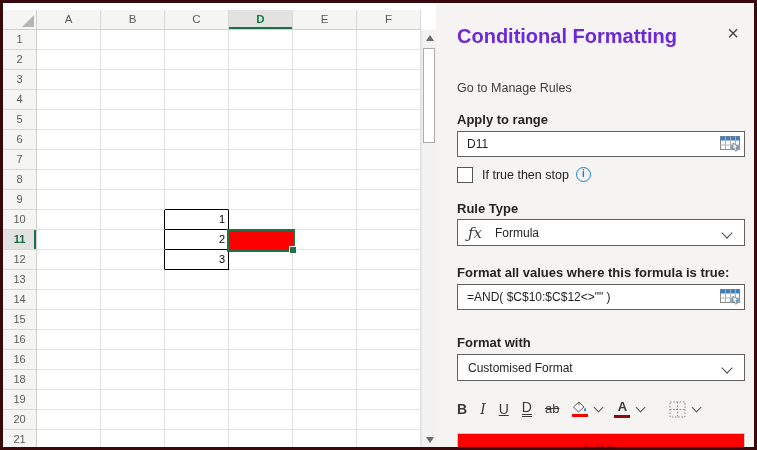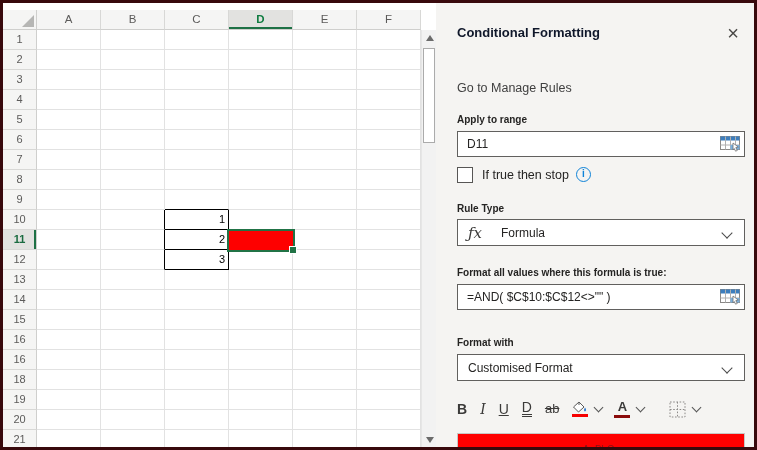--- a/index.html
+++ b/index.html
@@ -32,37 +32,37 @@
   .sb-btn.up{top:0;}
   .sb-btn.down{bottom:0;}
   .tri-up{width:0;height:0;border-left:4px solid transparent;border-right:4px solid transparent;border-bottom:6px solid #6b6b6b;}
   .tri-down{width:0;height:0;border-left:4px solid transparent;border-right:4px solid transparent;border-top:6px solid #6b6b6b;}
   .sb-thumb{position:absolute;left:1px;top:18px;width:12px;height:95px;background:#ffffff;border:1px solid #ababab;box-sizing:border-box;}
 
   
   .panel{position:absolute;left:433px;top:0;width:318px;height:444px;background:#f5f4f2;box-sizing:border-box;
     padding:22px 9px 0 21px;color:#252423;}
   .panel-header{display:flex;justify-content:space-between;align-items:flex-start;height:20px;}
-  .panel-title{font-size:13px;font-weight:bold;color:#0f172a;}
+  .panel-title{font-size:20px;font-weight:bold;color:#6d28d9;}
   .close-btn{font-size:20px;line-height:16px;color:#494846;cursor:pointer;margin-right:6px;font-weight:400;}
   .manage-link{display:block;margin-top:36px;height:15px;font-size:12.5px;color:#404040;line-height:15px;cursor:pointer;text-decoration:none;}
-  .field-label{margin-top:16px;height:15px;font-size:10px;font-weight:600;line-height:15px;color:#252423;}
+  .field-label{margin-top:16px;height:15px;font-size:13px;font-weight:600;line-height:15px;color:#252423;}
   .field-label.tight{margin-top:18px;}
   .field-label.mid{margin-top:19px;}
   .field-label.fw{margin-top:25px;}
   .input-box{position:relative;margin-top:4px;height:26px;box-sizing:border-box;border:1px solid #61605e;background:#fff;
     display:flex;align-items:center;padding-left:9px;font-size:12px;color:#252423;}
   .range-icon{position:absolute;right:4px;top:4px;}
   .checkbox-row{margin-top:9px;height:17px;display:flex;align-items:center;}
   .checkbox{width:16px;height:16px;box-sizing:border-box;border:1px solid #575655;background:#fff;}
   .checkbox-label{margin-left:9px;font-size:12.5px;color:#252423;}
   .info-icon{margin-left:7px;width:15px;height:15px;box-sizing:border-box;border:1.5px solid #0f83d8;border-radius:50%;
     color:#0f83d8;font-size:10px;line-height:12px;text-align:center;font-weight:600;}
   .dropdown{position:relative;margin-top:3px;height:27px;box-sizing:border-box;border:1px solid #61605e;background:#fff;
-    display:flex;align-items:center;padding-left:10px;font-size:12px;color:#252423;gap:6px;}
+    display:flex;align-items:center;padding-left:10px;font-size:12px;color:#252423;}
   .dropdown.fw2{margin-top:4px;}
   .fx-glyph{font-family:"DejaVu Serif",serif;font-style:italic;font-size:15px;color:#3b3a39;margin-right:13px;}
   .chevron{position:absolute;right:13px;top:9px;width:7px;height:7px;border-right:1.4px solid #4a4a4a;border-bottom:1.4px solid #4a4a4a;transform:rotate(45deg);}
   .formula-box{margin-top:4px;}
 
   
   .fmt-toolbar{margin-top:14px;height:28px;display:flex;align-items:center;}
   .fmt{display:inline-flex;flex-direction:column;align-items:center;justify-content:flex-end;color:#3b3a39;cursor:pointer;}
   .fmt-letter{font-size:14px;line-height:16px;}
   .bold .fmt-letter{font-weight:bold;}

